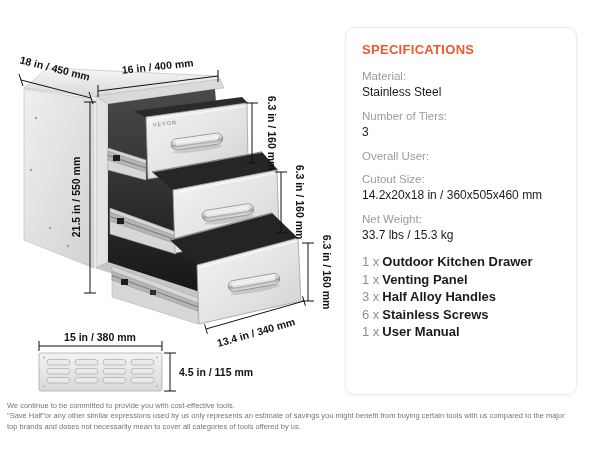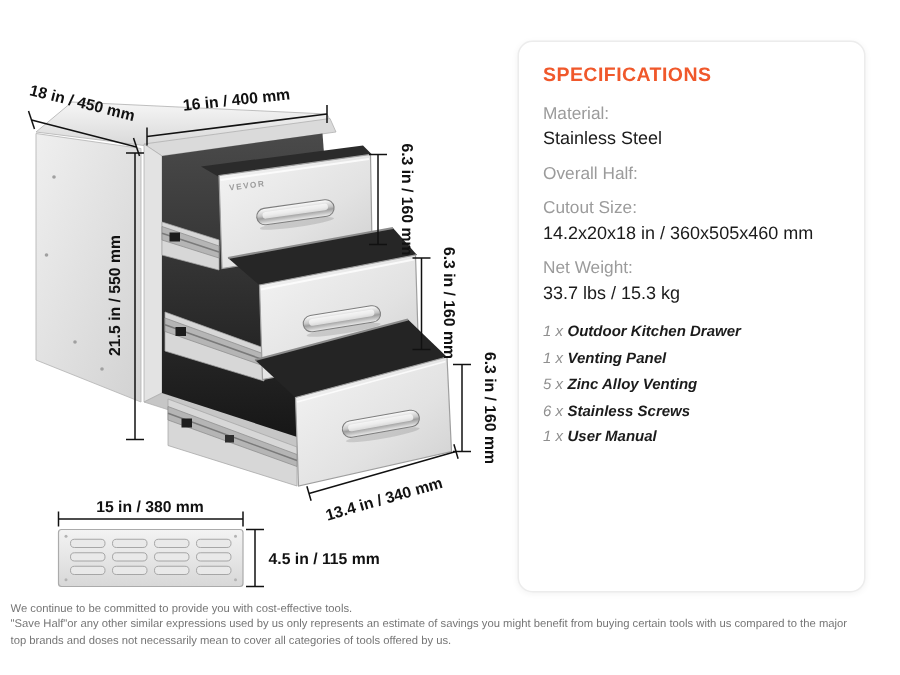--- a/index.html
+++ b/index.html
@@ -13,21 +13,21 @@
   .dim-line{stroke:#111;stroke-width:1;fill:none;}
   
   .spec-card{position:absolute;left:345px;top:27px;width:232px;height:368px;background:#fff;
              border:1px solid #ececec;border-radius:10px;box-shadow:0 1px 4px rgba(0,0,0,.05);
              box-sizing:border-box;padding:14px 24px 0 16px;}
   .card-heading{font-size:13px;font-weight:bold;color:#F0582B;letter-spacing:.3px;margin:0 0 13px 0;}
   .spec-group{margin-bottom:11px;}
   .spec-label{font-size:11.5px;color:#9b9b9b;margin-bottom:3px;}
   .spec-value{font-size:12px;font-weight:normal;color:#1b1b1b;}
   .pkg-heading{margin-top:20px;margin-bottom:9px;}
-  .pkg-row{font-size:10px;line-height:17.5px;white-space:nowrap;font-style:italic;}
+  .pkg-row{font-size:13px;line-height:17.5px;white-space:nowrap;}
   .pkg-qty{color:#8f8f8f;}
   .pkg-name{color:#1b1b1b;font-weight:bold;margin-left:3px;}
   
   .disclaimer{position:absolute;left:7px;top:401px;width:590px;color:#757575;
               font-size:7.5px;line-height:10.3px;}
   .disclaimer div{white-space:nowrap;overflow:hidden;}
 </style>
 </head>
 <body>
 
@@ -224,40 +224,44 @@
   </svg>
 
   <div class="spec-card">
     <div class="card-heading">SPECIFICATIONS</div>
 
     <div class="spec-group">
       <div class="spec-label">Material:</div>
       <div class="spec-value">Stainless Steel</div>
     </div>
     <div class="spec-group">
-      <div class="spec-label">Overall Half:</div>
+      <div class="spec-label">Number of Tiers:</div>
+      <div class="spec-value">3</div>
+    </div>
+    <div class="spec-group">
+      <div class="spec-label">Overall User:</div>
     </div>
     <div class="spec-group">
       <div class="spec-label">Cutout Size:</div>
       <div class="spec-value">14.2x20x18 in / 360x505x460 mm</div>
     </div>
     <div class="spec-group">
       <div class="spec-label">Net Weight:</div>
       <div class="spec-value">33.7 lbs / 15.3 kg</div>
     </div>
 
 
     <div class="pkg-row">
       <span class="pkg-qty">1 x</span><span class="pkg-name">Outdoor Kitchen Drawer</span>
     </div>
     <div class="pkg-row">
       <span class="pkg-qty">1 x</span><span class="pkg-name">Venting Panel</span>
     </div>
     <div class="pkg-row">
-      <span class="pkg-qty">5 x</span><span class="pkg-name">Zinc Alloy Venting</span>
+      <span class="pkg-qty">3 x</span><span class="pkg-name">Half Alloy Handles</span>
     </div>
     <div class="pkg-row">
       <span class="pkg-qty">6 x</span><span class="pkg-name">Stainless Screws</span>
     </div>
     <div class="pkg-row">
       <span class="pkg-qty">1 x</span><span class="pkg-name">User Manual</span>
     </div>
   </div>
 
   <div class="disclaimer">

